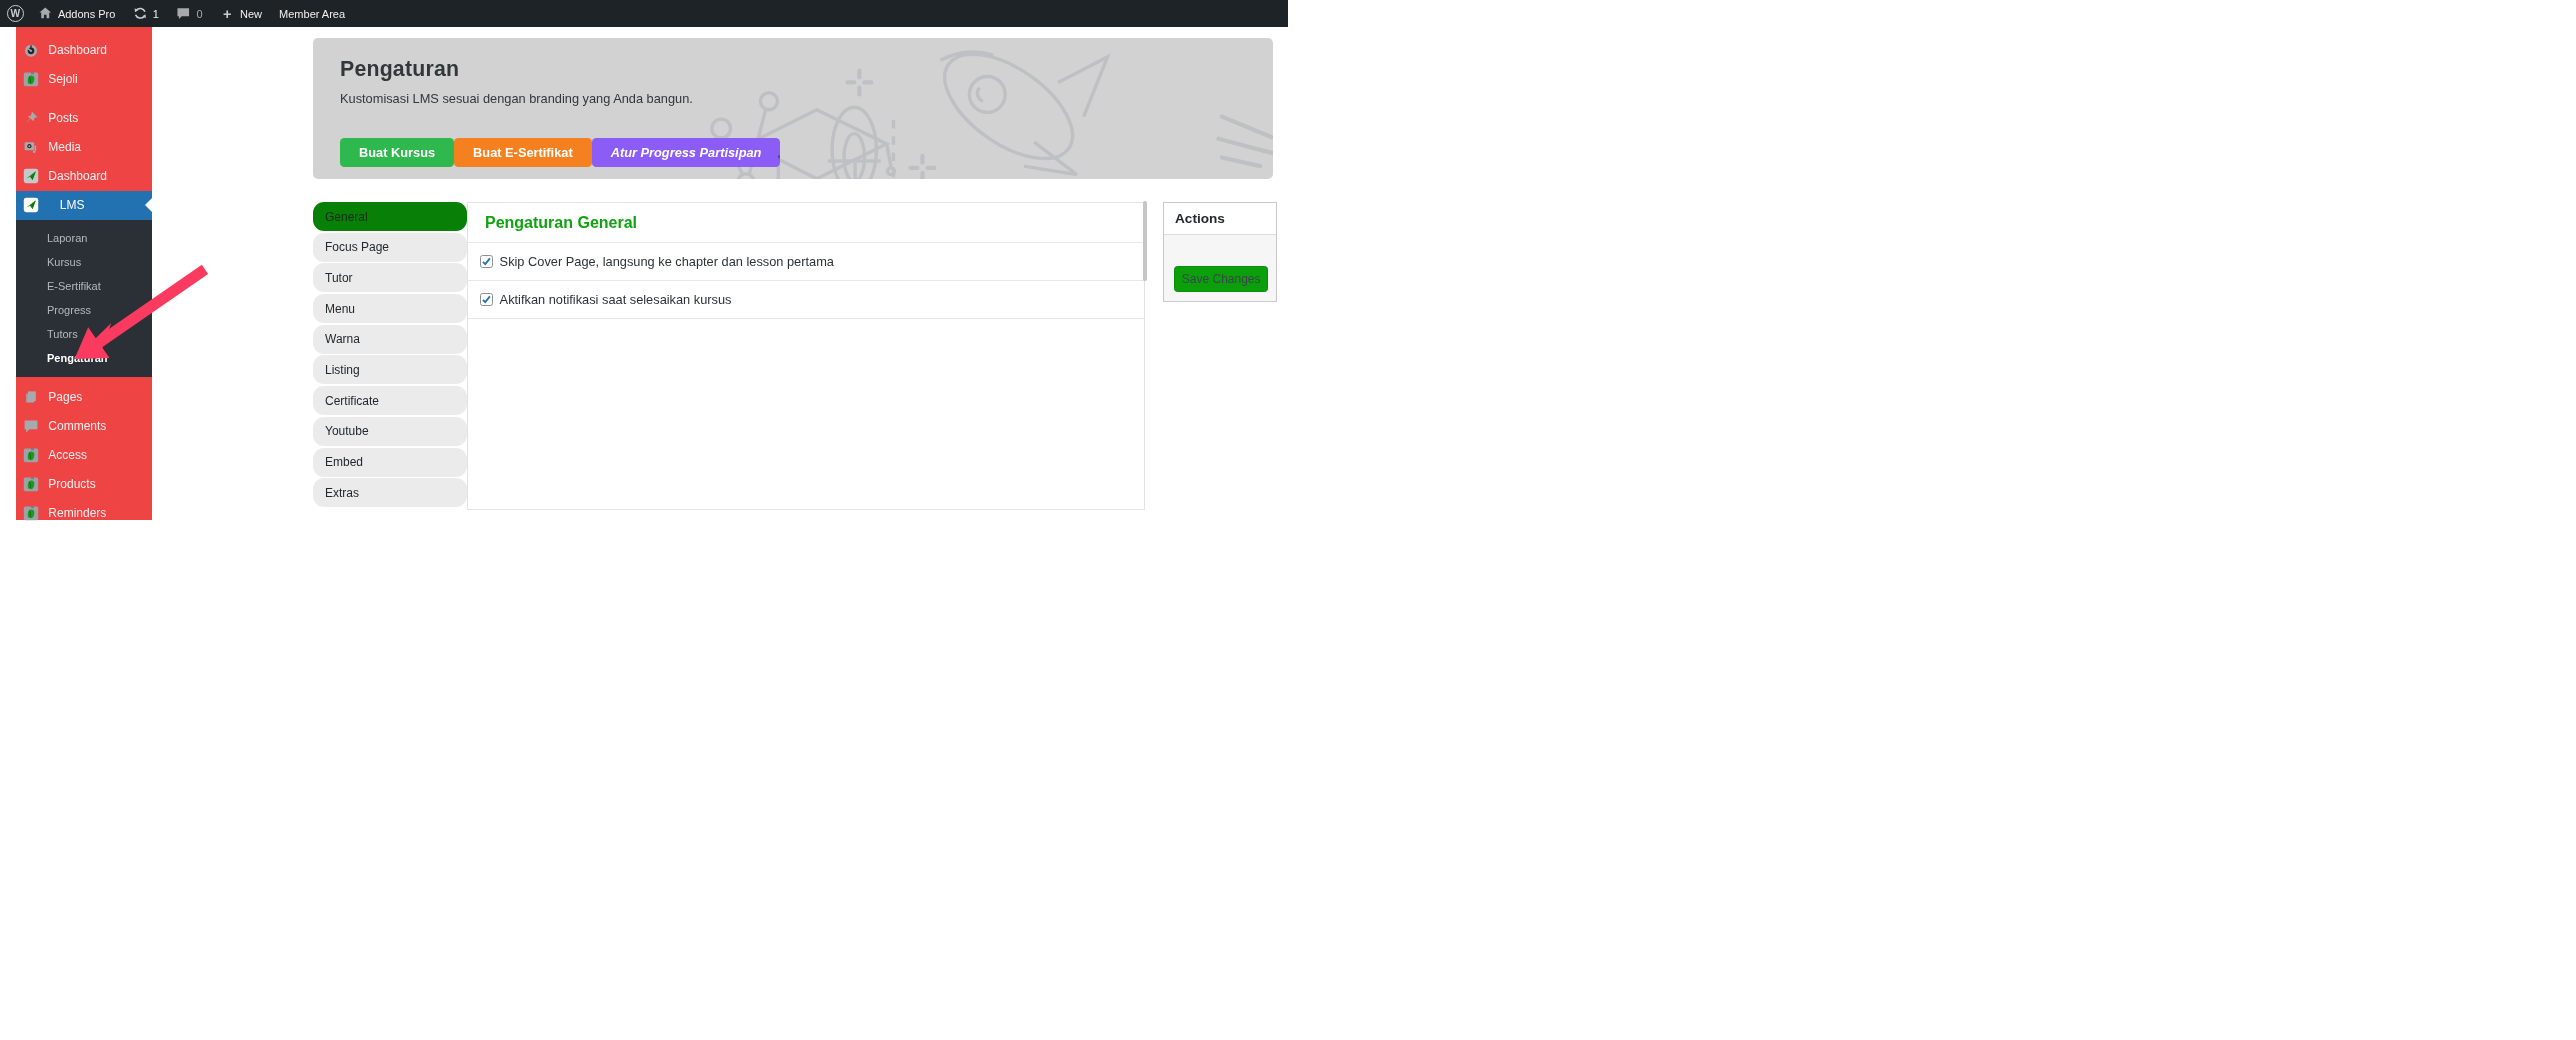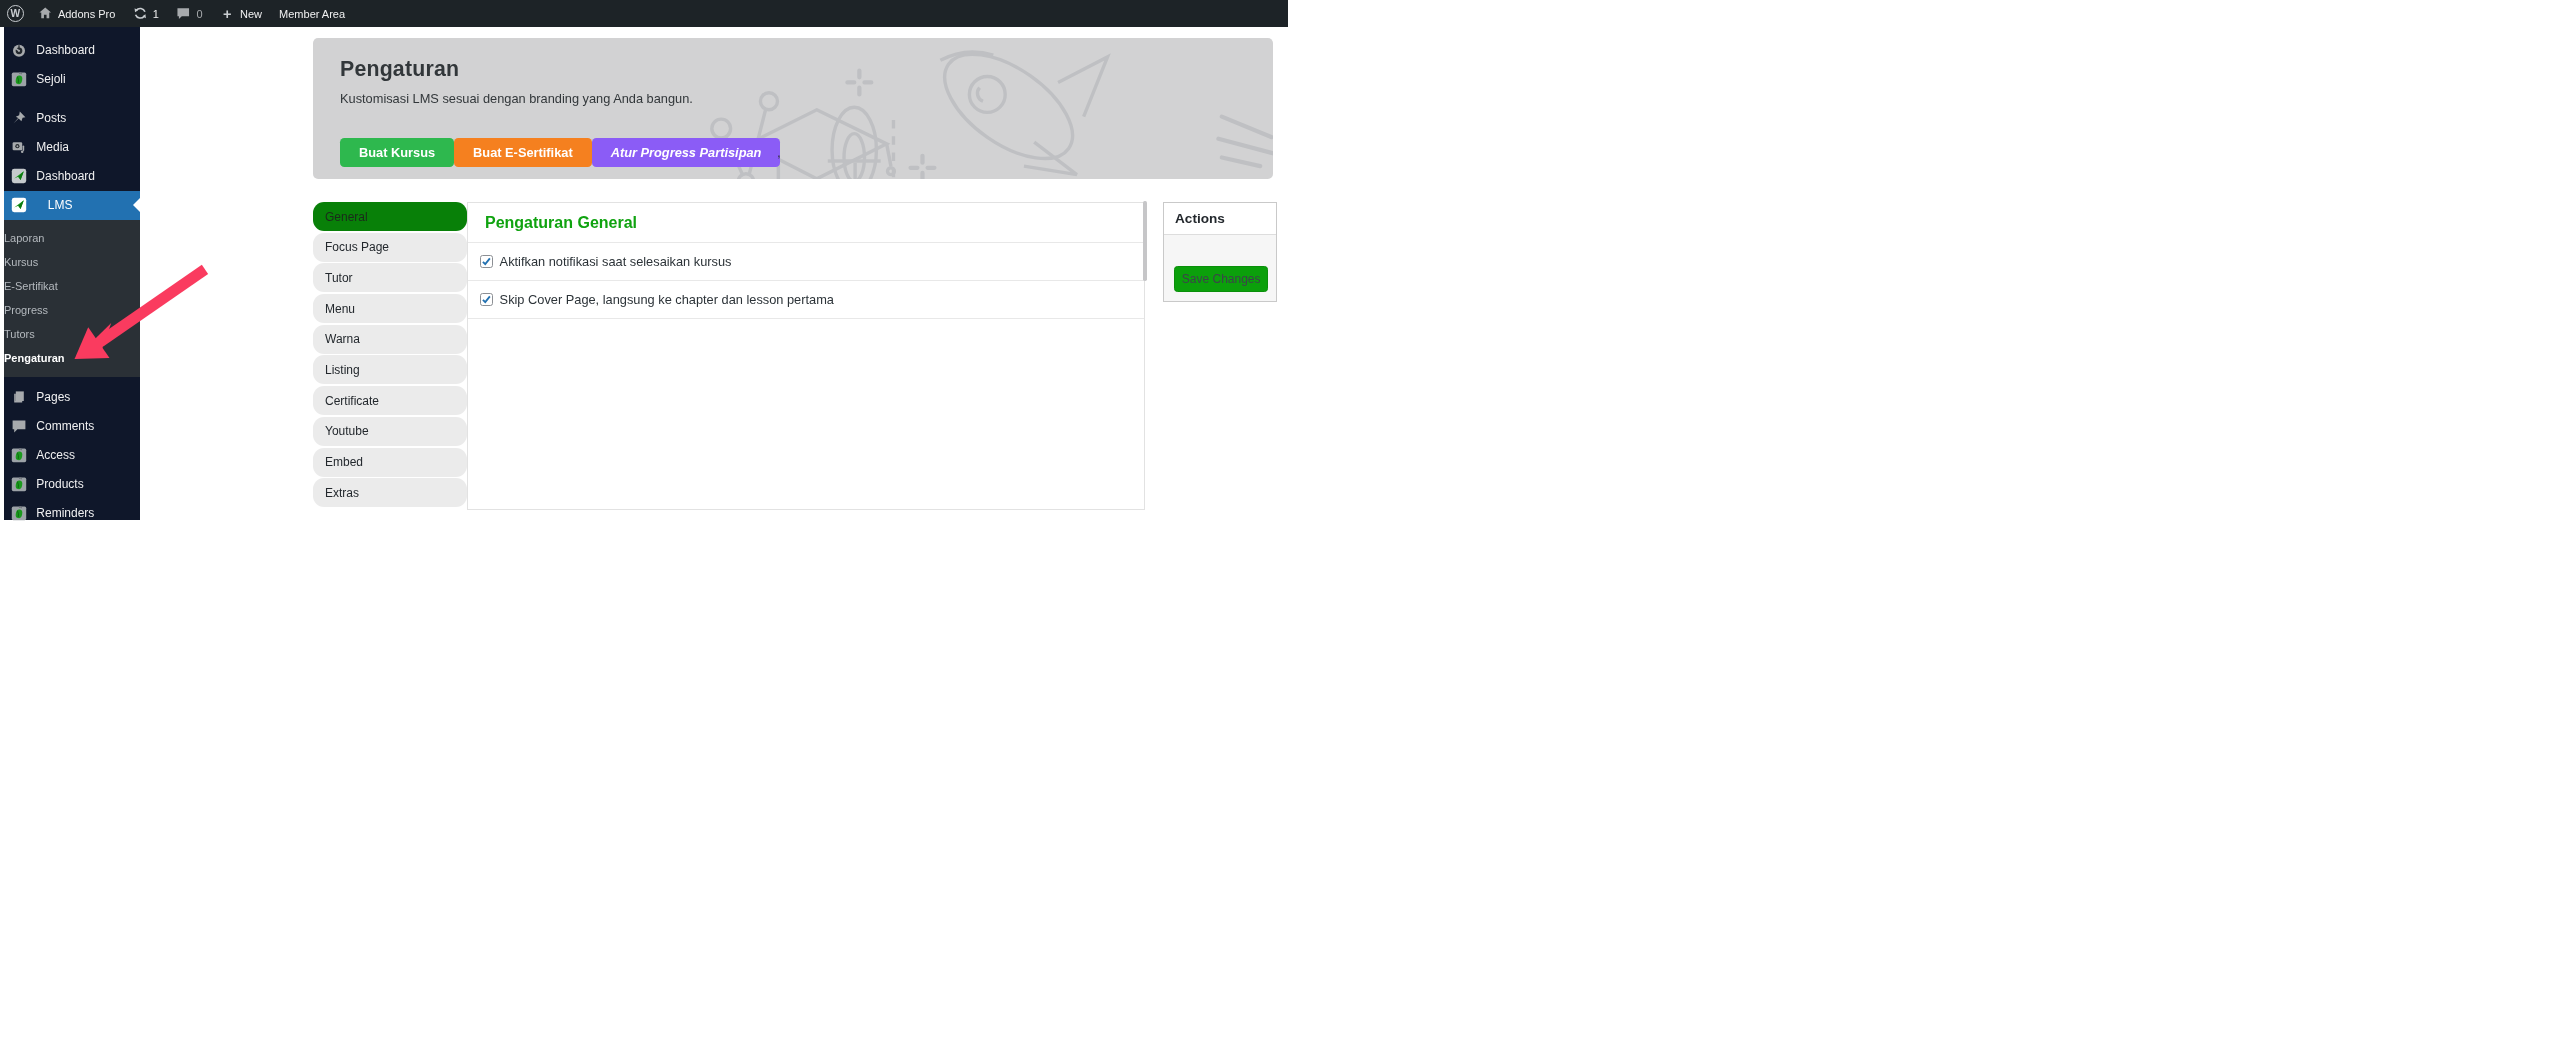--- a/index.html
+++ b/index.html
@@ -9,30 +9,30 @@
   
   .adminbar { position:absolute; left:0; top:0; width:1288px; height:27px; background:#1d2327;
     display:flex; align-items:center; gap:0; z-index:50; }
   .ab-item { display:flex; align-items:center; gap:5.1px; padding:0 8.5px; height:27px; color:#f0f0f1; font-size:11px; cursor:pointer; }
   .ab-count-dim { color:#a7aaad; }
   .ab-icon { display:inline-flex; width:15.4px; height:15.4px; align-items:center; justify-content:center; }
   .wp-circle { width:17px; height:17px; border:1.4px solid #c9cdd1; border-radius:50%;
     display:flex; align-items:center; justify-content:center; color:#c9cdd1; font-size:10.2px; font-weight:bold; }
 
   
-  .sidebar { position:absolute; left:4px; top:27px; width:136px; height:493px; background:#0f172a; z-index:20; }
+  .sidebar { position:absolute; left:16px; top:27px; width:136px; height:493px; background:#ef4444; z-index:20; }
   .menu-item { position:relative; display:flex; align-items:center; gap:8.5px; height:29px; padding:0 6.8px;
     color:#f0f0f1; font-size:12px; cursor:pointer; }
   .menu-item .mi-icon { width:17px; height:17px; display:inline-flex; align-items:center; justify-content:center; flex:0 0 17px; }
   .menu-item.active { background:#2271b1; color:#fff;gap:20px; }
   .menu-item.active .notch { position:absolute; right:0; top:50%; margin-top:-7.7px; width:0; height:0;
     border-top:7.7px solid transparent; border-bottom:7.7px solid transparent; border-right:7.7px solid #ffffff; }
   .menu-sep { height:10.2px; }
   .submenu { background:#2a3036; padding:6px 0 7.7px 0; }
-  .submenu-item { height:24px; line-height:24px; color:#b4b9be; font-size:11px; cursor:pointer; }
+  .submenu-item { height:24px; line-height:24px; padding-left:31px; color:#b4b9be; font-size:11px; cursor:pointer; }
   .submenu-item.current { color:#fff; font-weight:bold; }
 
   
   .banner { position:absolute; left:313px; top:38px; width:960px; height:141px; background:#d2d2d3;
     border-radius:5.1px; overflow:hidden; z-index:5; }
   .banner h1 { position:absolute; left:27px; top:19px; font-size:21.3px; font-weight:600; color:#32373a; letter-spacing:0.2px; }
   .banner .subtitle { position:absolute; left:27px; top:53px; font-size:12.8px; color:#32373a; }
   .banner-buttons { position:absolute; left:27px; top:100px; display:flex; align-items:center; gap:0; }
   .bbtn { height:29px; padding:0 19px; border:none; border-radius:4.3px; color:#fff; font-weight:bold; font-size:12.8px;
     display:inline-flex; align-items:center; cursor:pointer; font-family:inherit; }
@@ -324,29 +324,29 @@
     <div class="tab">Extras</div>
   </div>
   <div class="content">
     <div class="content-heading">Pengaturan General</div>
     <div class="option-row">
       <span class="checkbox">
         <svg width="11" height="11" viewBox="0 0 14 14">
             <path d="M2.5 7.5 L5.5 10.5 L11.5 3" fill="none" stroke="#2271b1" stroke-width="2.4"></path>
           </svg>
       </span>
-      <span class="option-label">Aktifkan notifikasi saat selesaikan kursus</span>
+      <span class="option-label">Skip Cover Page, langsung ke chapter dan lesson pertama</span>
     </div>
     <div class="option-row">
       <span class="checkbox">
         <svg width="11" height="11" viewBox="0 0 14 14">
             <path d="M2.5 7.5 L5.5 10.5 L11.5 3" fill="none" stroke="#2271b1" stroke-width="2.4"></path>
           </svg>
       </span>
-      <span class="option-label">Skip Cover Page, langsung ke chapter dan lesson pertama</span>
+      <span class="option-label">Aktifkan notifikasi saat selesaikan kursus</span>
     </div>
     <div class="scroll-thumb"></div>
   </div>
 </div>
 
 <div class="actions">
   <div class="actions-header">Actions</div>
   <button class="save-btn">Save Changes</button>
 </div>
 

